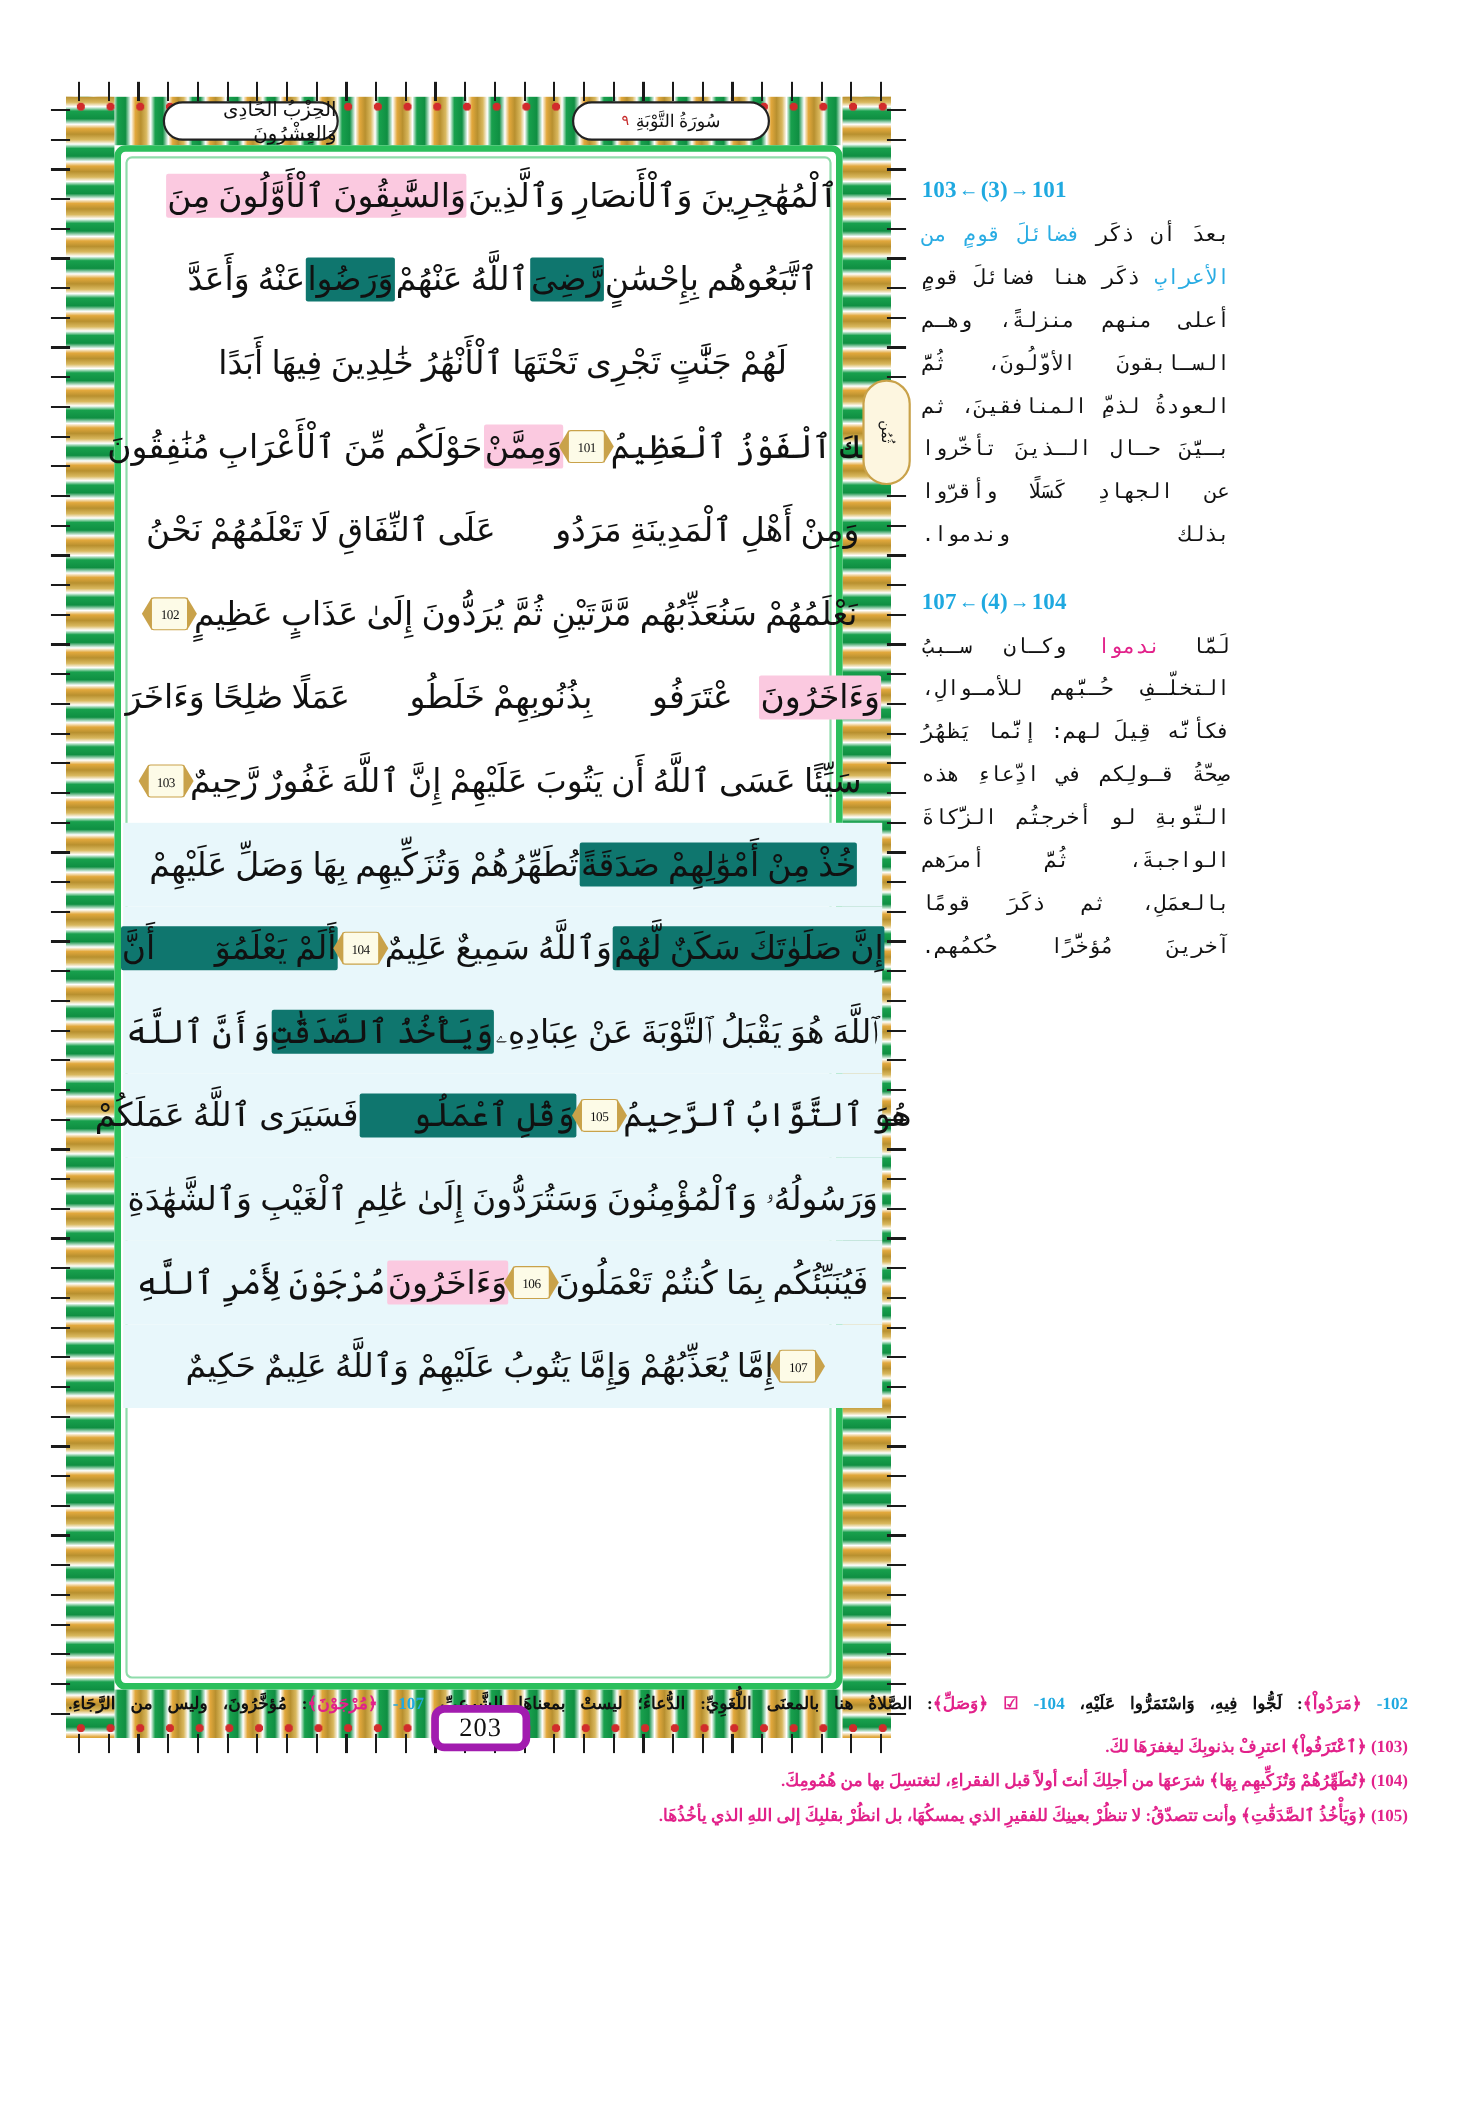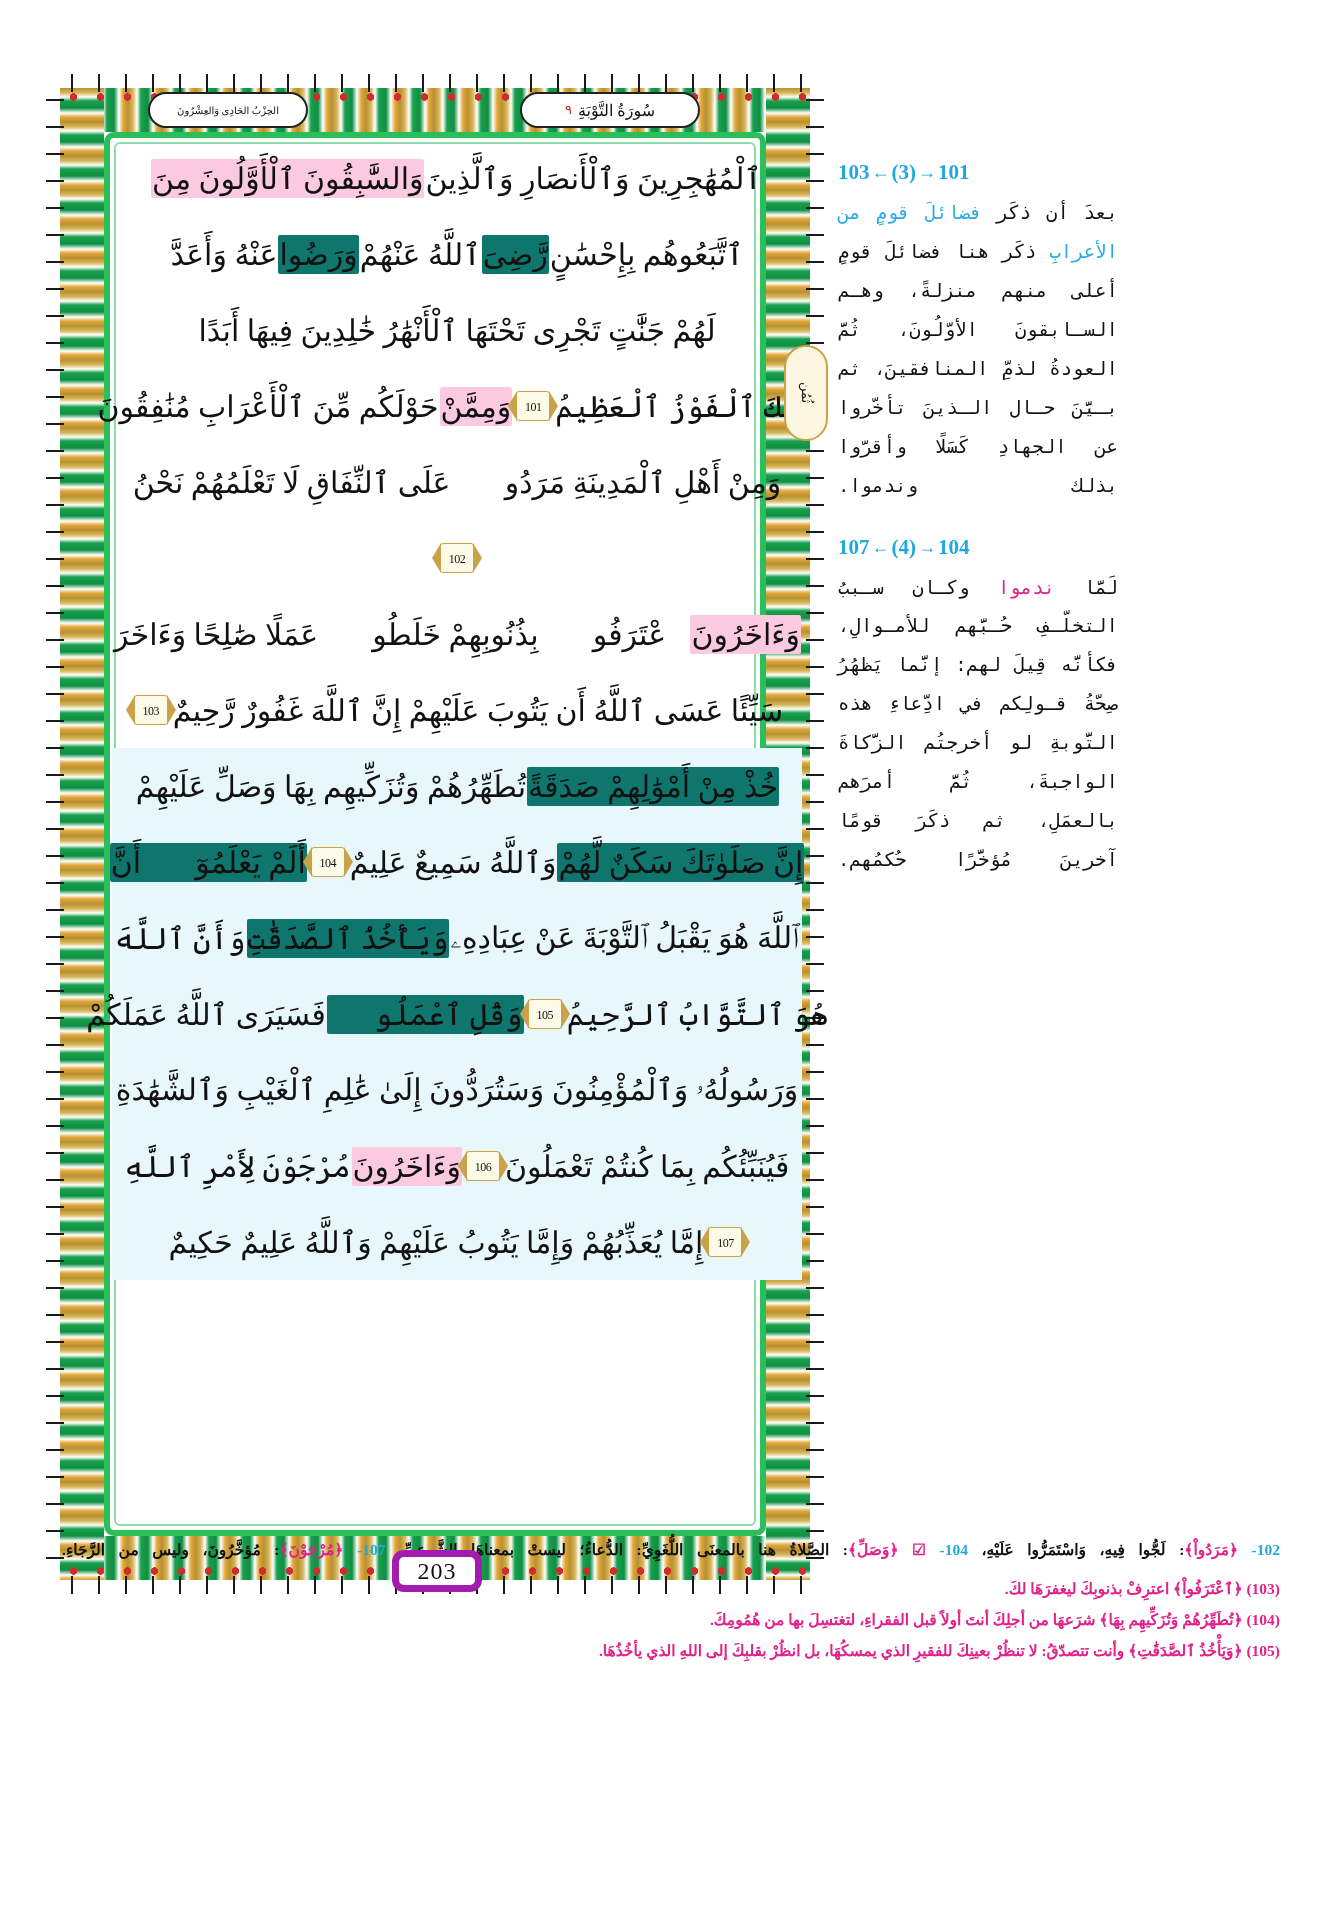--- a/index.html
+++ b/index.html
@@ -99,21 +99,21 @@
     position: absolute;
     left: 148px; top: 92px;
     width: 160px; height: 36px;
     background: #ffffff;
     border: 2px solid #222;
     border-radius: 18px;
     display: flex; align-items: center; justify-content: center;
     z-index: 20;
   }
   .juz-badge span {
-    font-size: 10px; color: #111; direction: rtl;
+    font-size: 18px; color: #111; direction: rtl;
     font-family: "Liberation Serif", serif;
   }
 
   
   .surah-badge {
     position: absolute;
     left: 520px; top: 92px;
     width: 180px; height: 36px;
     background: #ffffff;
     border: 2px solid #222;
@@ -332,20 +332,21 @@
       <div class="ayah-line">
         <span class="seg hl-none">ذَٰلِكَ ٱلْفَوْزُ ٱلْعَظِيمُ</span>
         <span class="ayah-num">101</span>
         <span class="seg hl-pink">وَمِمَّنْ</span>
         <span class="seg hl-none"> حَوْلَكُم مِّنَ ٱلْأَعْرَابِ مُنَٰفِقُونَ</span>
       </div>
       <div class="ayah-line">
         <span class="seg hl-none">وَمِنْ أَهْلِ ٱلْمَدِينَةِ مَرَدُوا۟ عَلَى ٱلنِّفَاقِ لَا تَعْلَمُهُمْ نَحْنُ</span>
       </div>
       <div class="ayah-line">
+        <span class="seg hl-none">نَعْلَمُهُمْ سَنُعَذِّبُهُم مَّرَّتَيْنِ ثُمَّ يُرَدُّونَ إِلَىٰ عَذَابٍ عَظِيمٍ</span>
         <span class="ayah-num">102</span>
       </div>
       <div class="ayah-line">
         <span class="seg hl-pink">وَءَاخَرُونَ</span>
         <span class="seg hl-none"> ٱعْتَرَفُوا۟ بِذُنُوبِهِمْ خَلَطُوا۟ عَمَلًا صَٰلِحًا وَءَاخَرَ</span>
       </div>
       <div class="ayah-line">
         <span class="seg hl-none">سَيِّئًا عَسَى ٱللَّهُ أَن يَتُوبَ عَلَيْهِمْ إِنَّ ٱللَّهَ غَفُورٌ رَّحِيمٌ</span>
         <span class="ayah-num">103</span>
       </div>

